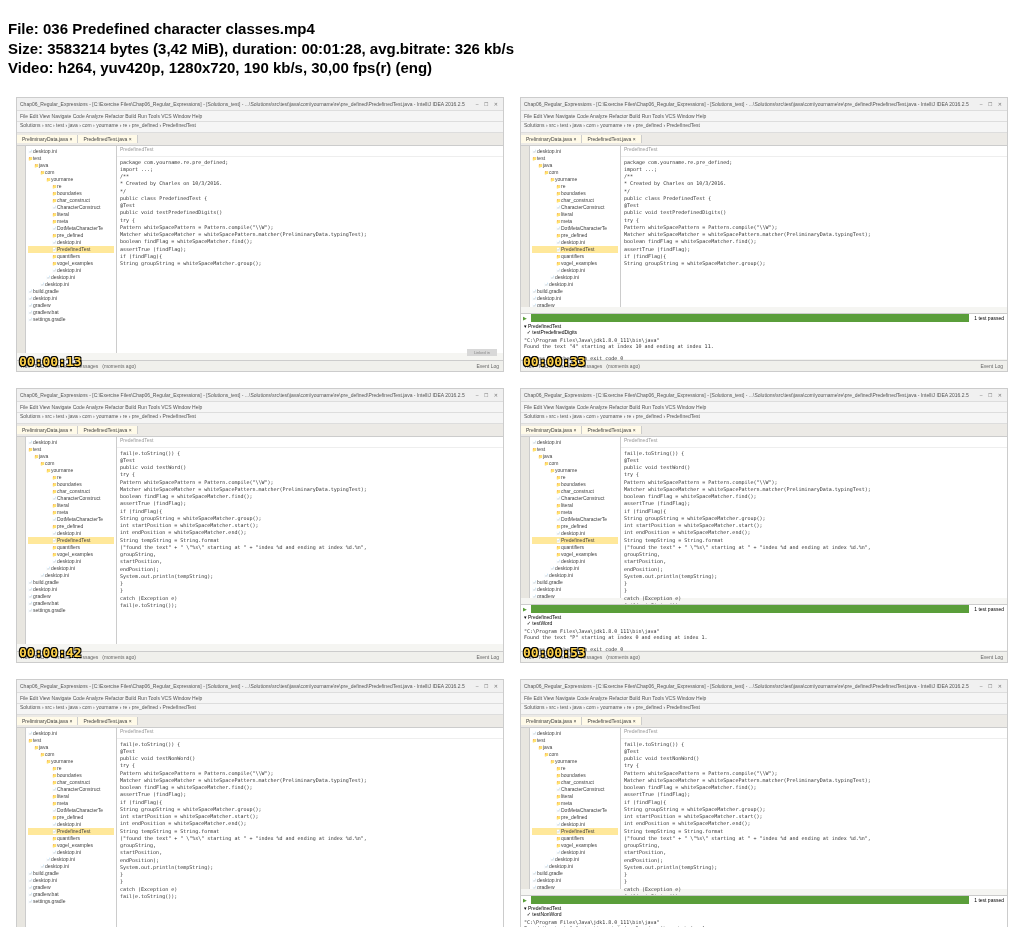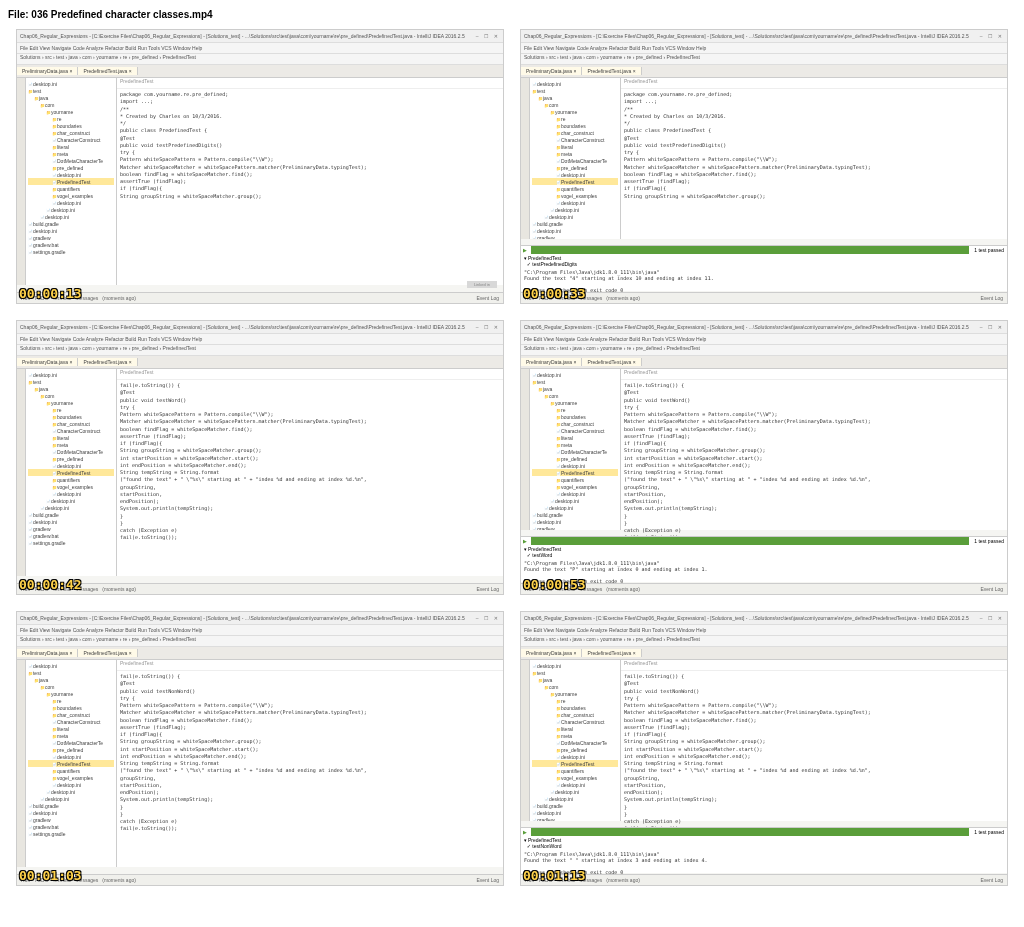--- a/index.html
+++ b/index.html
@@ -2,22 +2,22 @@
 <html><head>
 <meta charset="utf-8">
 <style>
 body {
   margin: 0;
   font-family: Arial, sans-serif;
   background: #fff;
   width: 1024px;
 }
 .header-info {
-  padding: 8px 8px;
-  font-size: 10px;
+  padding: 19px 8px;
+  font-size: 15px;
   font-weight: bold;
   line-height: 1.3;
   border-radius: 6px;
 }
 .grid {
   display: grid;
   grid-template-columns: 1fr 1fr;
   grid-template-rows: repeat(3, 275px);
   gap: 16px;
   padding: 0 16px 8px;
@@ -166,20 +166,22 @@
   color: #888;
   text-align: center;
   line-height: 7px;
 }
 </style>
 </head>
 <body>
 
 <div class="header-info">
   <div>File: 036 Predefined character classes.mp4</div>
+  <div>Size: 3583214 bytes (3,42 MiB), duration: 00:01:28, avg.bitrate: 326 kb/s</div>
+  <div>Video: h264, yuv420p, 1280x720, 190 kb/s, 30,00 fps(r) (eng)</div>
 </div>
 
 <div class="grid" id="grid">
     <div class="shot">
       <div class="titlebar">
         <span>Chap06_Regular_Expressions - [C:\Exercise Files\Chap06_Regular_Expressions] - [Solutions_test] - ...\Solutions\src\test\java\com\yourname\re\pre_defined\PredefinedTest.java - IntelliJ IDEA 2016.2.5</span>
         <span class="wc">– ☐ ✕</span>
       </div>
       <div class="menubar">File  Edit  View  Navigate  Code  Analyze  Refactor  Build  Run  Tools  VCS  Window  Help</div>
       <div class="toolbar">Solutions › src › test › java › com › yourname › re › pre_defined › PredefinedTest</div>

